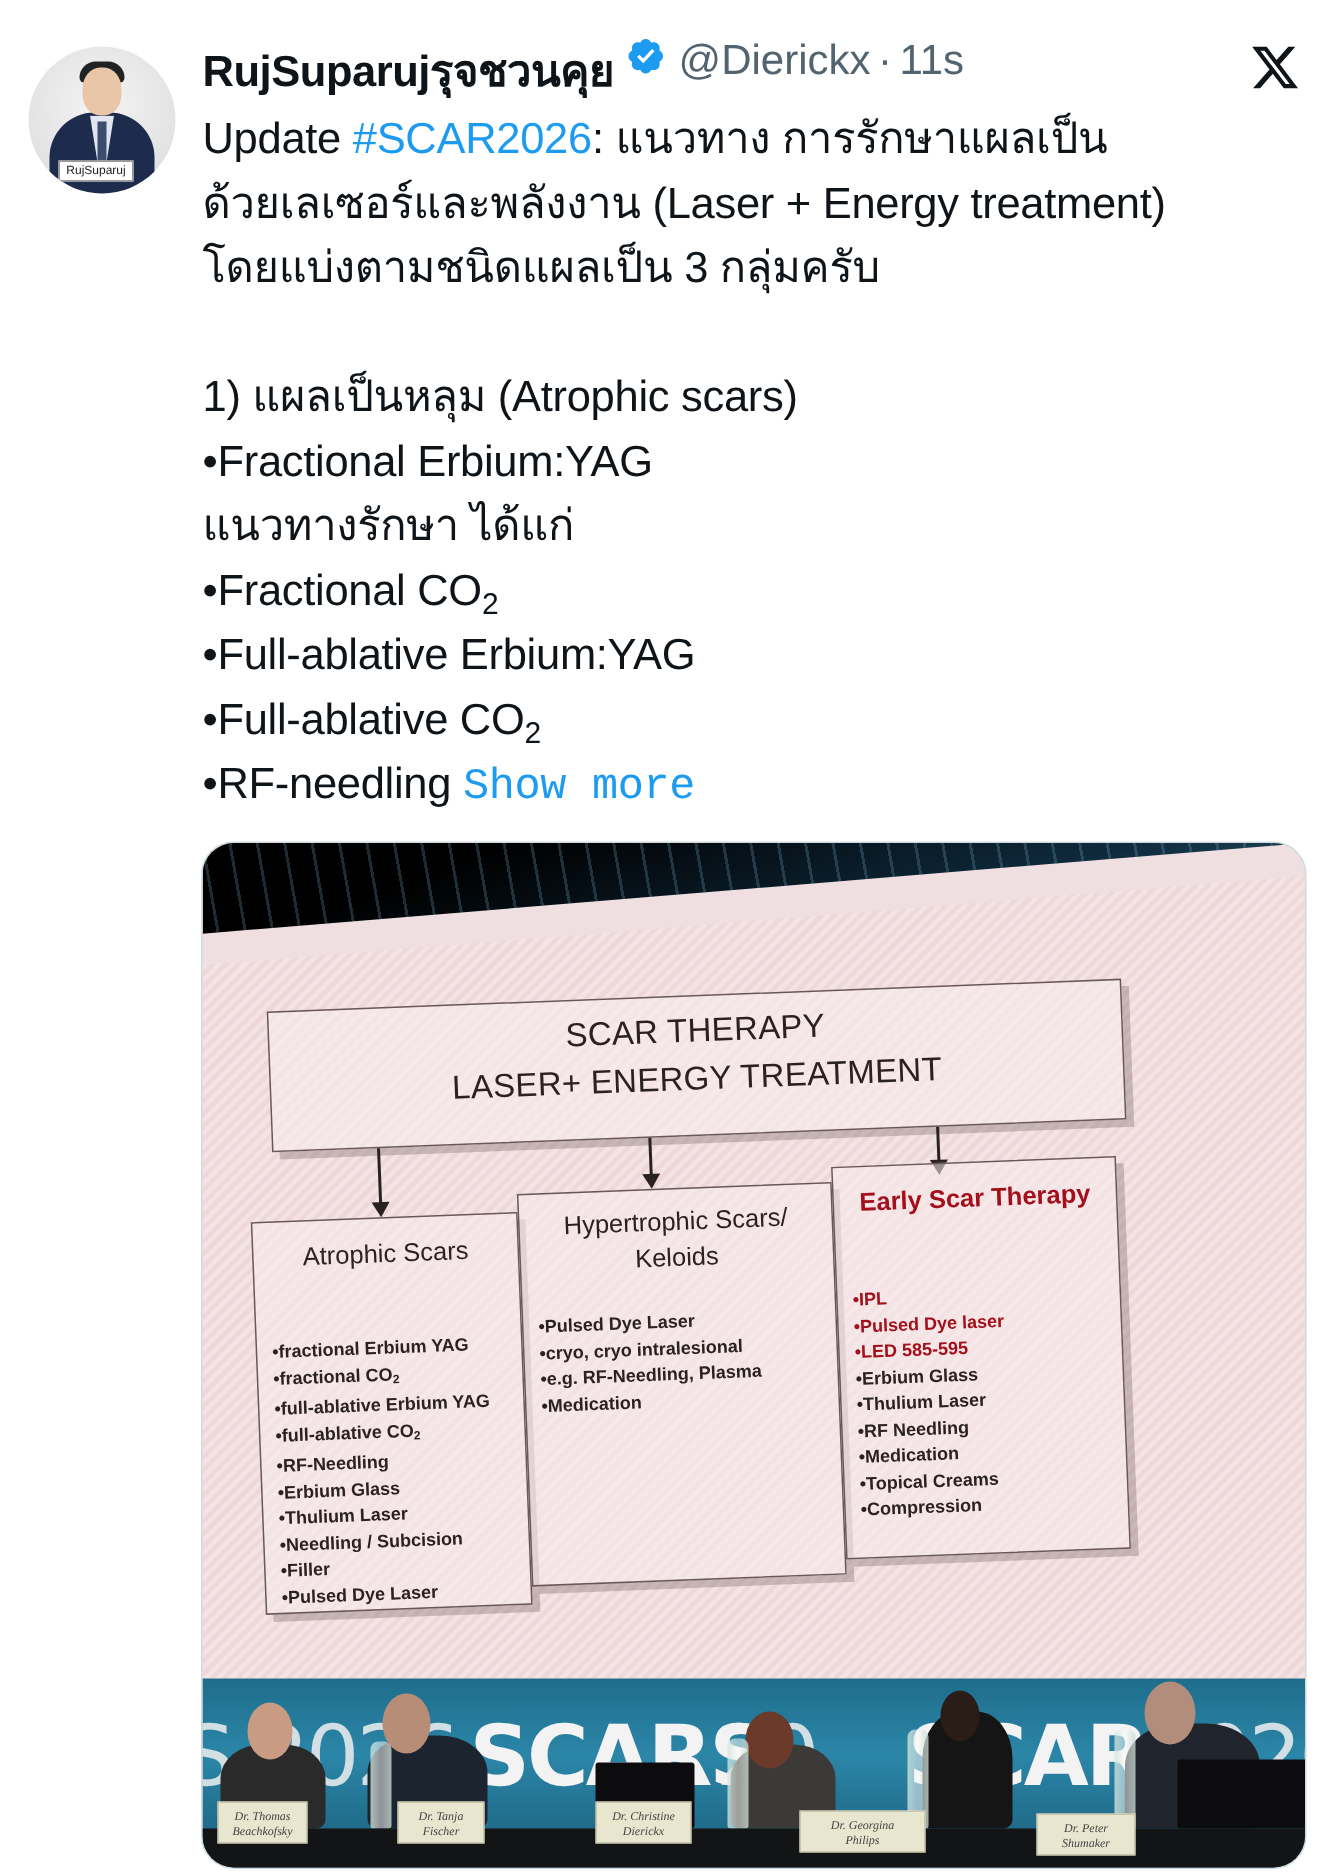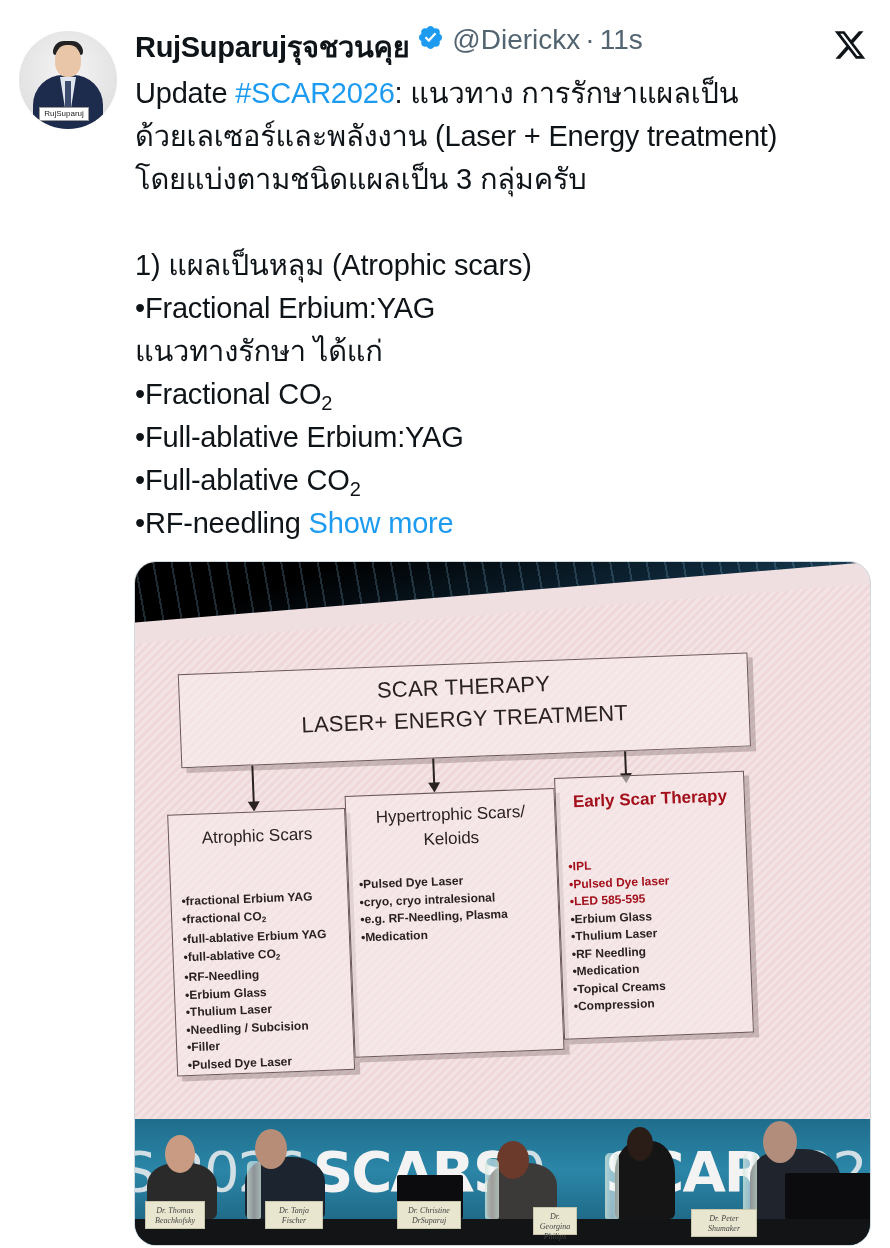--- a/index.html
+++ b/index.html
@@ -22,21 +22,21 @@
   .handle { font-family: "Liberation Sans", sans-serif; font-size: 28px; color: #536471; }
   .dot { font-family: "Liberation Sans", sans-serif; font-size: 28px; color: #536471; margin: 0 5px; }
   .time { font-family: "Liberation Sans", sans-serif; font-size: 28px; color: #536471; }
   .x-logo { position: absolute; left: 833px; top: 28px; width: 34px; height: 34px; }
 
   .tweet-text { position: absolute; left: 135px; top: 72px; width: 740px; font-family: "Liberation Sans", sans-serif;
     font-size: 29px; line-height: 43px; color: #0f1419; letter-spacing: -0.2px; }
   .tweet-text .line { display: block; height: 43px; white-space: nowrap; }
   .tweet-text .blank { height: 43px; display: block; }
   .hashtag { color: #1d9bf0; }
-  .show-more { color: #1d9bf0; cursor: pointer; }
+  .show-more { color: #1d9bf0; cursor: pointer; font-family: Liberation Mono, monospace; }
   sub { font-size: 20px; vertical-align: -6px; }
 
   .media { position: absolute; left: 134px; top: 561px; width: 737px; height: 685px; border-radius: 22px; overflow: hidden;
     border: 1px solid #cfd9de; background: #f0dfe0; }
   .ceiling2 { position: absolute; left: 0; top: 0; width: 100%; height: 110px;
     background: repeating-linear-gradient(80deg, rgba(120,170,200,0.25) 0 2px, transparent 2px 18px), linear-gradient(160deg,#000 20%, #0f2a3d 60%, #3b7089 100%);
     clip-path: polygon(0 0, 100% 0, 100% 0%, 0 55%); }
   .slide { position: absolute; left: 0; top: 22px; width: 100%; height: 540px;
     background: repeating-linear-gradient(135deg, #f3e3e4 0 3px, #eed8da 3px 6px);
     clip-path: polygon(0 11%, 100% 0, 100% 100%, 0 100%); }
@@ -201,23 +201,23 @@
     <div class="nameplate" style="left:10px; width:60px;">
         <div>Dr. Thomas</div>
         <div>Beachkofsky</div>
       </div>
     <div class="nameplate" style="left:130px; width:58px;">
         <div>Dr. Tanja</div>
         <div>Fischer</div>
       </div>
     <div class="nameplate" style="left:262px; width:64px;">
         <div>Dr. Christine</div>
-        <div>DrSuparuj</div>
-      </div>
-    <div class="nameplate" style="left:398px; width:44px; bottom:12px;">
+        <div>Dierickx</div>
+      </div>
+    <div class="nameplate" style="left:398px; width:84px; bottom:12px;">
         <div>Dr. Georgina</div>
         <div>Philips</div>
       </div>
     <div class="nameplate" style="left:540px; width:66px; bottom:10px;margin-left:16px;">
         <div>Dr. Peter</div>
         <div>Shumaker</div>
       </div>
   </div>
 </div>
 

